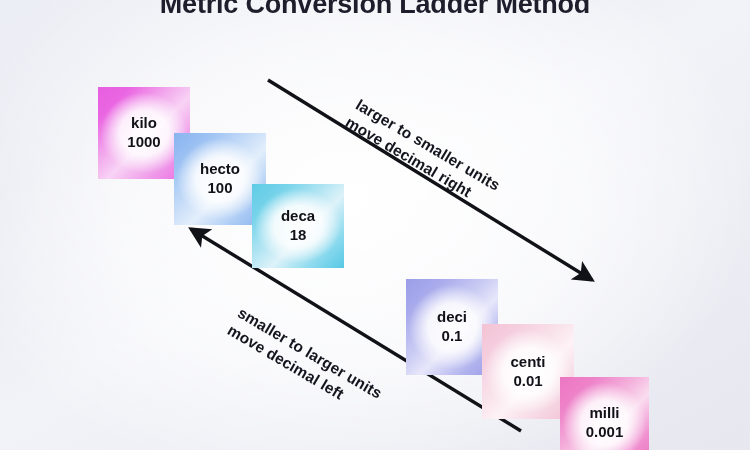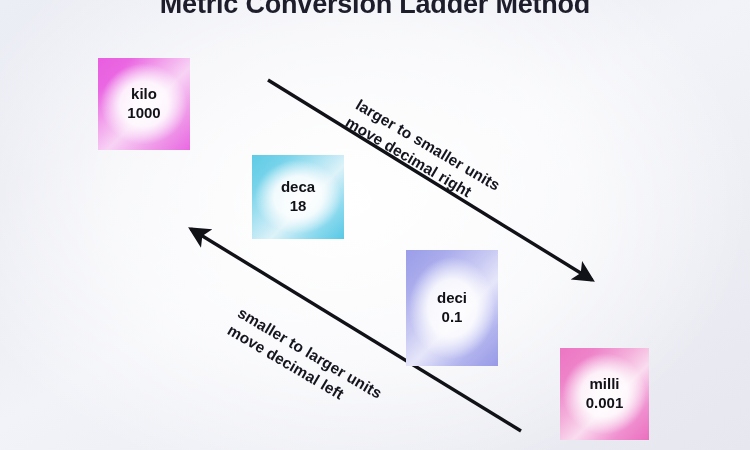--- a/index.html
+++ b/index.html
@@ -80,20 +80,21 @@
     display: flex;
     flex-direction: column;
     align-items: center;
     justify-content: center;
     color: #111118;
     font-weight: bold;
     font-size: 15px;
     line-height: 1.26;
     text-align: center;
     font-family: "Liberation Sans", sans-serif;
+    margin-top: 29px;
   }
   .step .lbl { display: block; }
 
   
   .step::after {
     content: "";
     position: absolute;
     inset: 0;
     background: radial-gradient(ellipse 62% 58% at 50% 50%, rgba(255,255,255,0.97) 0%, rgba(255,255,255,0.85) 42%, rgba(255,255,255,0) 76%);
     pointer-events: none;
@@ -105,21 +106,21 @@
 
   
   #step-kilo  { left:  98px; top:  58px; width: 92px; height: 92px;
       background: linear-gradient(135deg, #e85fe0 0%, #ea66e2 18%, #f2a5ec 38%, #f8d3f5 55%, #f0a0ea 75%, #e968e2 100%); }
   #step-hecto { left: 174px; top: 104px; width: 92px; height: 92px;
       background: linear-gradient(135deg, #8ab4ef 0%, #9dc2f3 20%, #c6dcf8 42%, #e2eefb 58%, #aecdf5 80%, #86b1ee 100%); }
   #step-deca  { left: 252px; top: 155px; width: 92px; height: 84px;
       background: linear-gradient(135deg, #5fcbe6 0%, #76d3ea 20%, #b2e5f3 42%, #ddf2f9 58%, #8cdaee 80%, #57c8e5 100%); }
   #step-meter { left: 328px; top: 205px; width: 92px; height: 94px;
       background: linear-gradient(135deg, #aeb0c8 0%, #bcbed3 20%, #d5d6e4 42%, #ececf3 58%, #c3c4d8 80%, #a9abc4 100%); }
-  #step-deci  { left: 406px; top: 250px; width: 92px; height: 116px;
+  #step-deci  { left: 406px; top: 250px; width: 92px; height: 96px;
       background: linear-gradient(135deg, #9b9ee8 0%, #a9abec 20%, #c9caf3 42%, #e6e6fa 58%, #b2b4ee 80%, #9799e7 100%); }
   #step-centi { left: 482px; top: 295px; width: 92px; height: 95px;
       background: linear-gradient(135deg, #f3c3d5 0%, #f5cede 20%, #f9e2ea 42%, #fdf2f6 58%, #f6d6e2 80%, #f2bfd3 100%); }
   #step-milli { left: 560px; top: 348px; width: 89px; height: 92px;
       background: linear-gradient(135deg, #ec76c2 0%, #ee83c9 20%, #f4b2dc 42%, #fadcef 58%, #f090d0 80%, #eb6ebe 100%); }
 
   #watermark {
     position: absolute;
     right: 6px;
     bottom: 1px;
@@ -161,36 +162,48 @@
     <div>move decimal left</div>
   </div>
 
   <div class="step" id="step-kilo">
     <div class="txt">
       <span class="lbl">kilo</span>
       <span class="lbl">1000</span>
     </div>
   </div>
 
+  <div class="step" id="step-hecto">
+    <div class="txt">
+      <span class="lbl">hecto</span>
+      <span class="lbl">100</span>
+    </div>
+  </div>
 
   <div class="step" id="step-deca">
     <div class="txt">
       <span class="lbl">deca</span>
       <span class="lbl">18</span>
     </div>
   </div>
 
 
   <div class="step" id="step-deci">
     <div class="txt">
       <span class="lbl">deci</span>
       <span class="lbl">0.1</span>
     </div>
   </div>
 
+  <div class="step" id="step-centi">
+    <div class="txt">
+      <span class="lbl">centi</span>
+      <span class="lbl">0.01</span>
+    </div>
+  </div>
 
   <div class="step" id="step-milli">
     <div class="txt">
       <span class="lbl">milli</span>
       <span class="lbl">0.001</span>
     </div>
   </div>
 
   <div id="watermark"></div>
 

